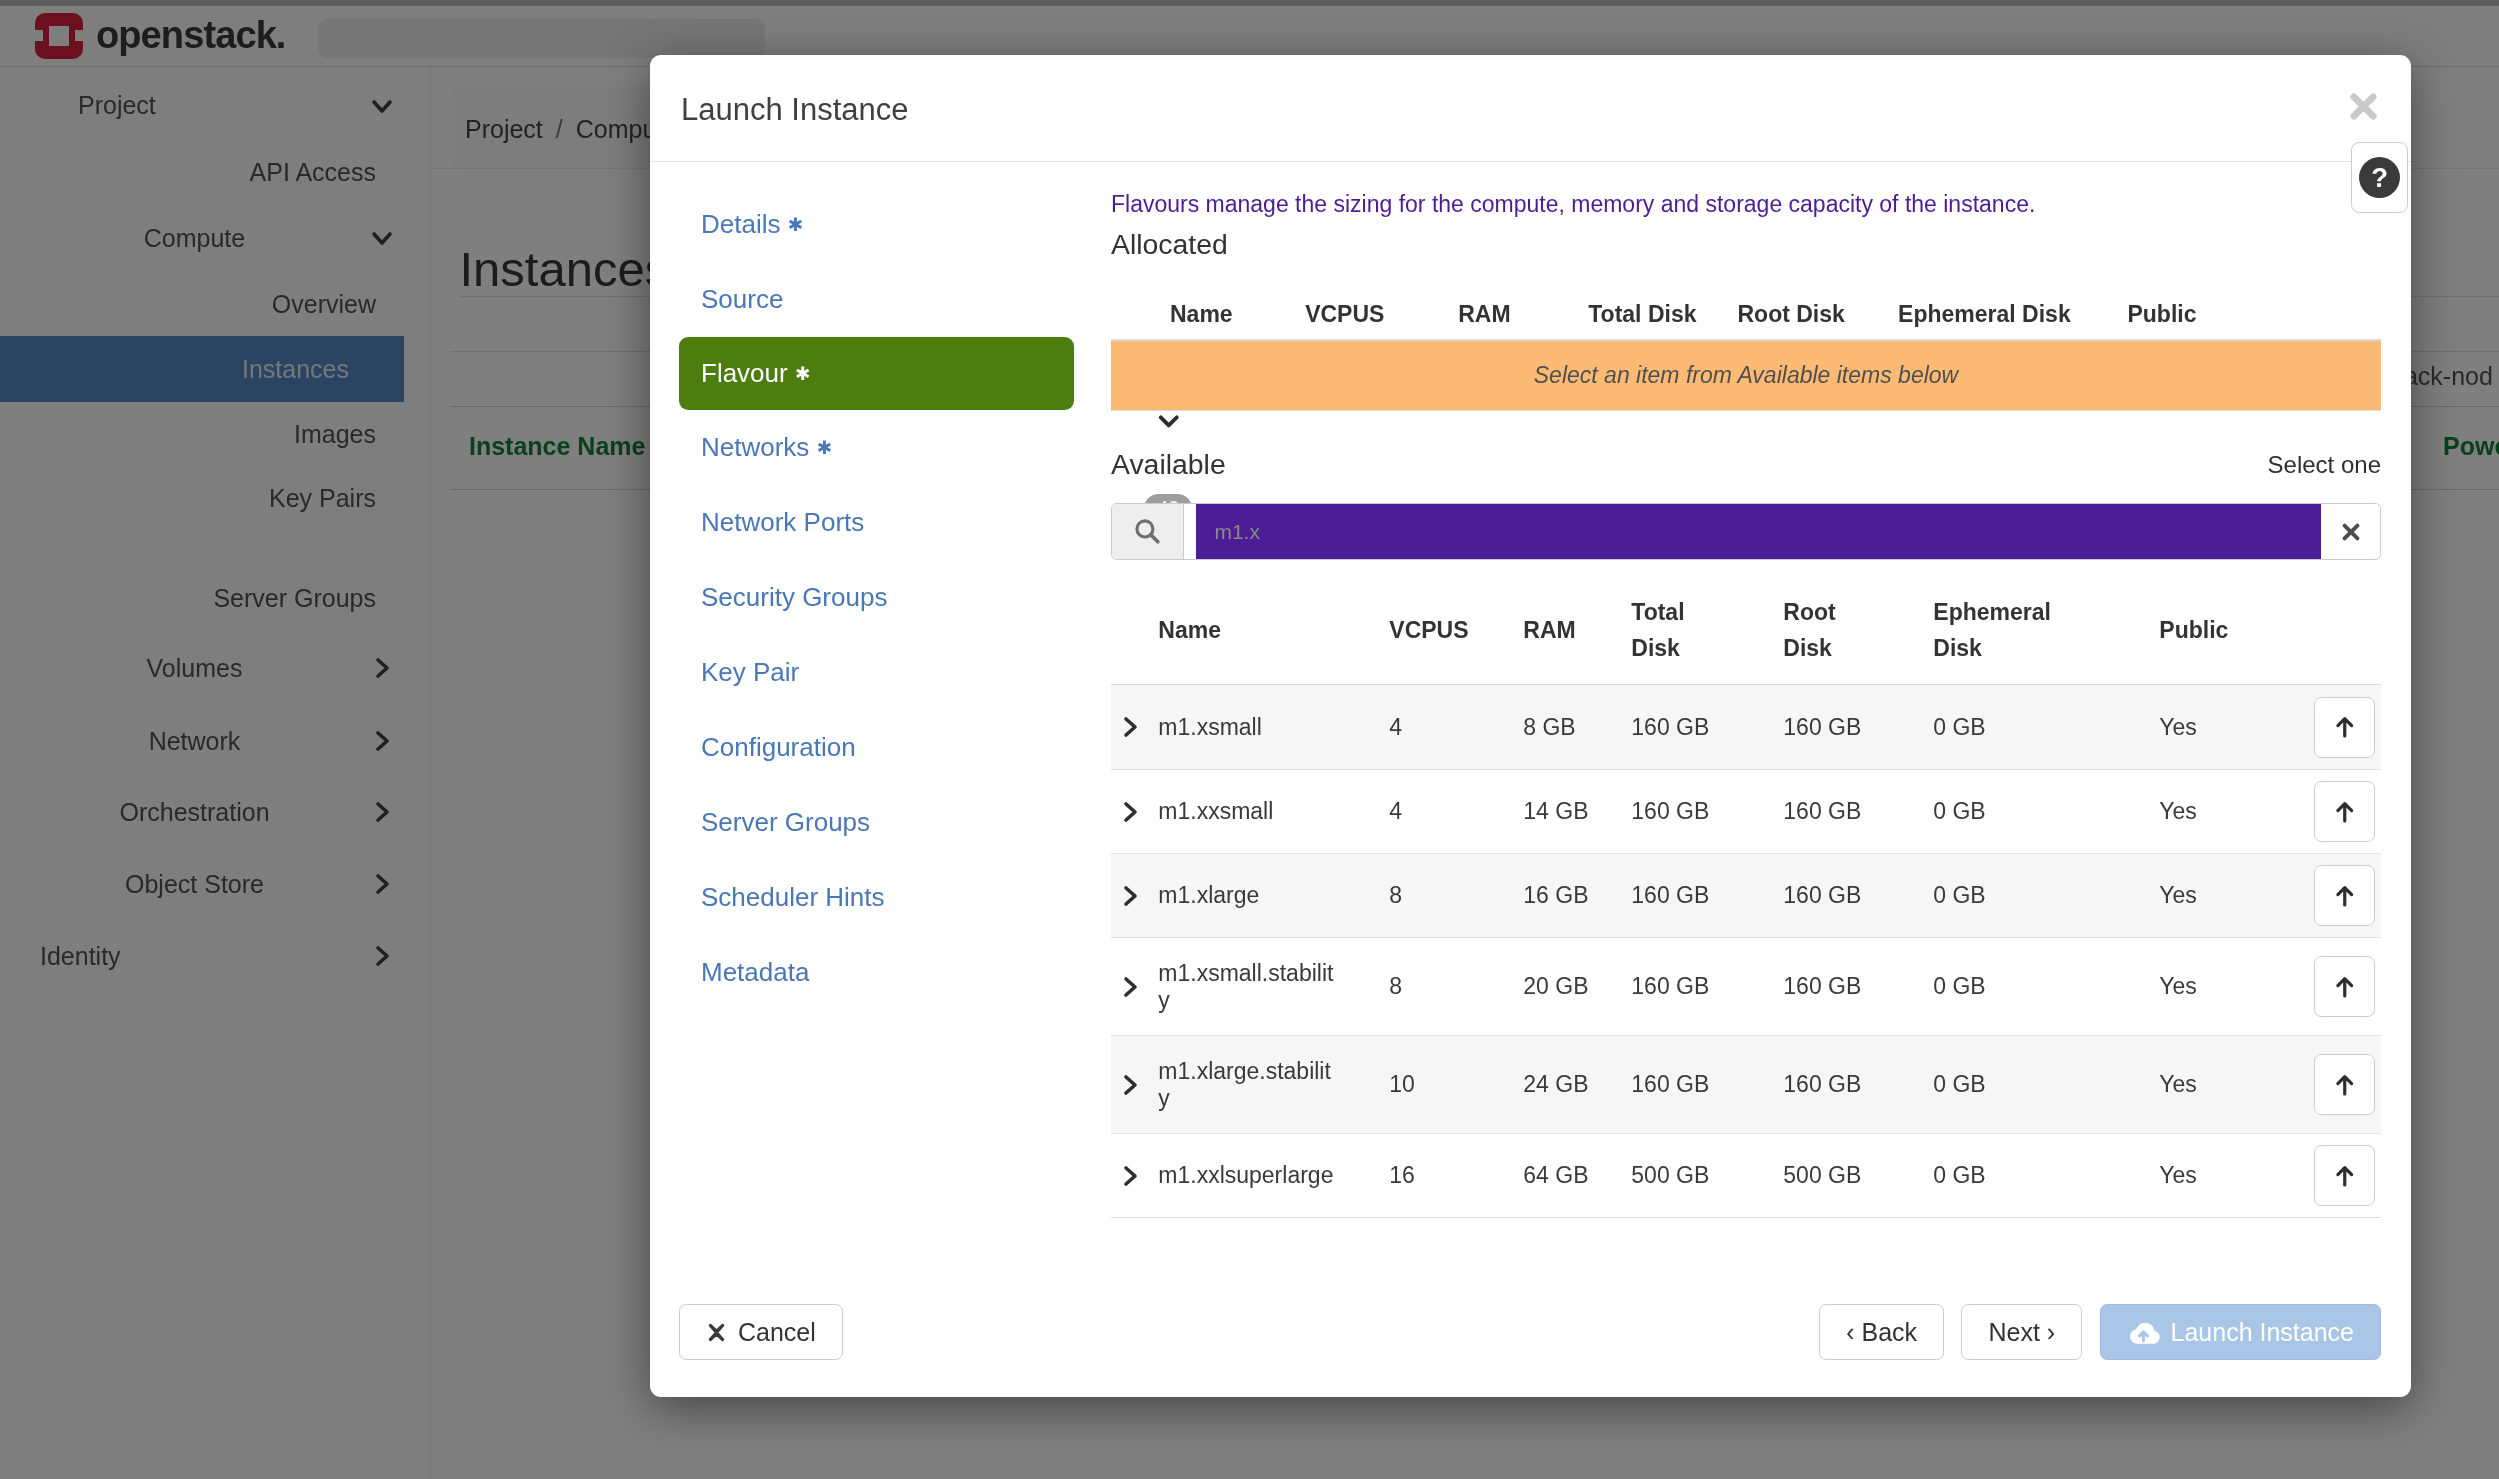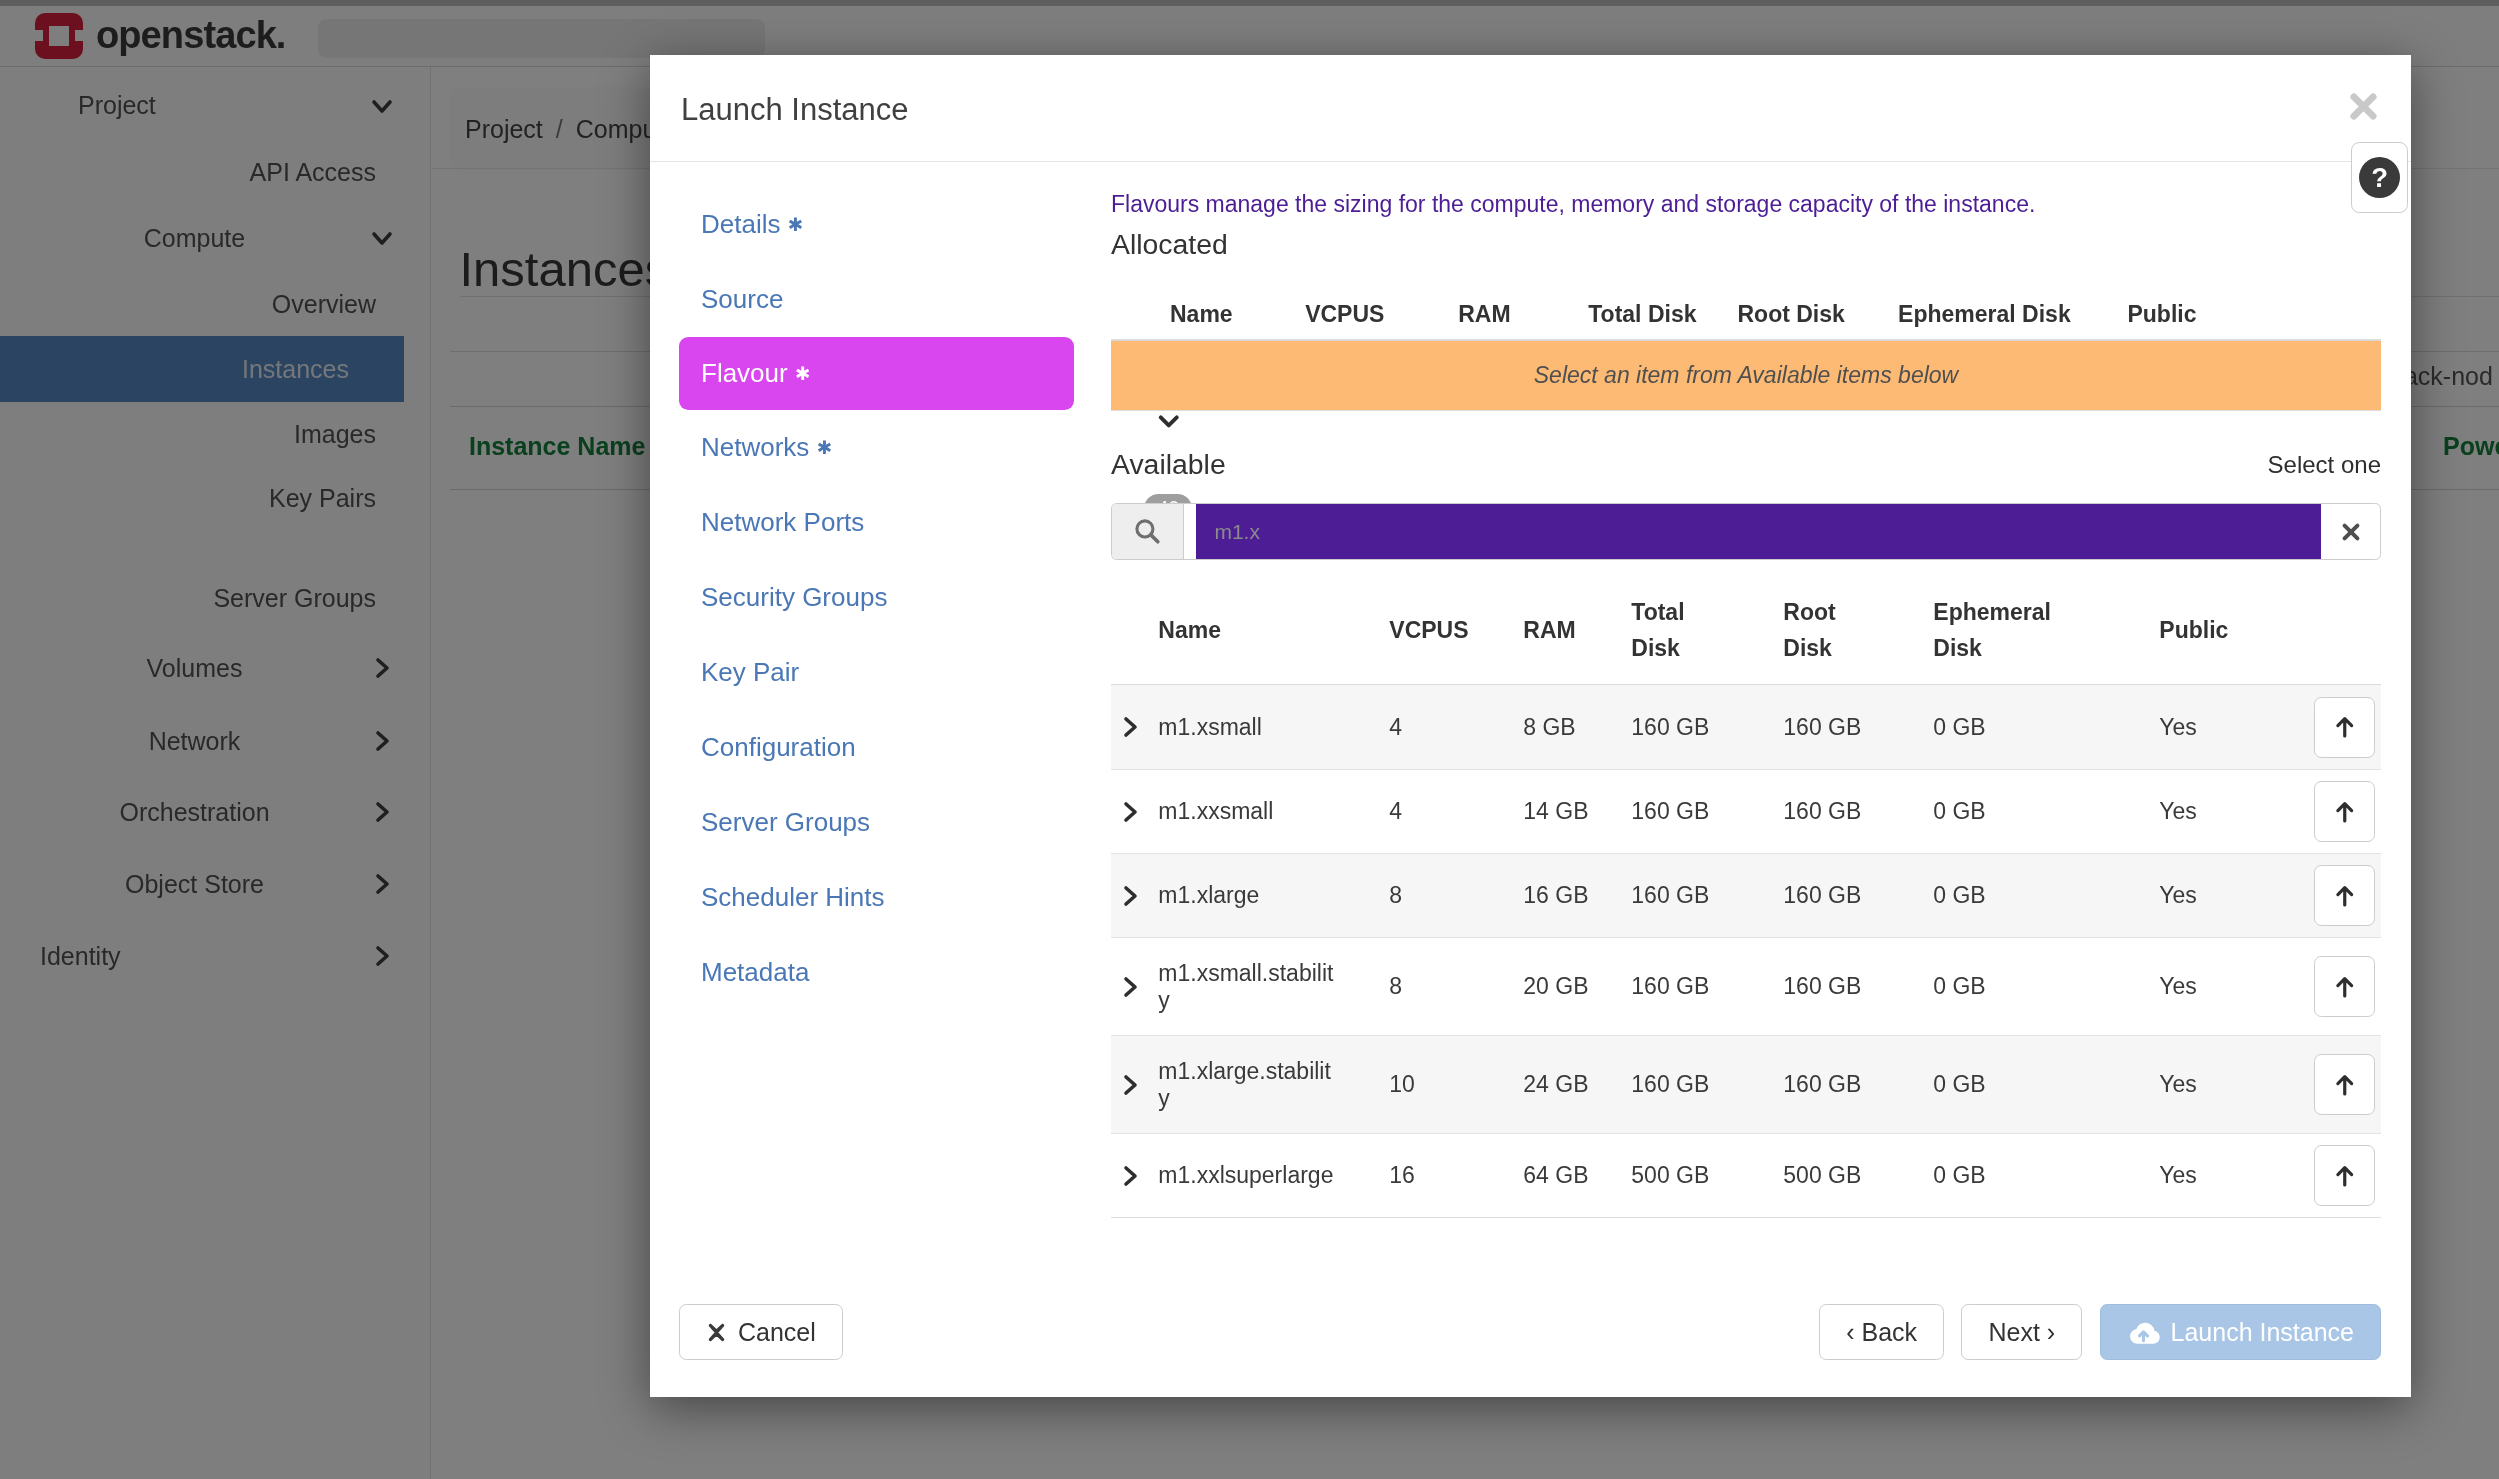--- a/index.html
+++ b/index.html
@@ -37,31 +37,31 @@
   .filter-line-a { position:absolute; left:18.4px; right:0; top:284px; height:0.9px; background:#dcdcdc; }
   .filter-frag { position:absolute; left:1965px; top:295px; font-size:25px; color:#555; white-space:nowrap; }
   .filter-line-b { position:absolute; left:18.4px; right:0; top:339px; height:0.9px; background:#d4d4d4; }
   .bgth { position:absolute; top:365px; font-size:25px; font-weight:700; color:#15803d; white-space:nowrap; }
   .bgth.name { left:37px; } .bgth.power { left:2011px; }
   .filter-line-c { position:absolute; left:18.4px; right:0; top:422px; height:0.9px; background:#d4d4d4; }
 
   .overlay { position:absolute; inset:0; z-index:2; background:rgba(0,0,0,0.5); }
 
   
-  .modal { position:absolute; z-index:3; left:650px; top:55px; width:1761px; height:1342px; background:#fff; border-radius:0; box-shadow:0 11px 46px rgba(0,0,0,0.45); }
+  .modal { position:absolute; z-index:3; left:650px; top:55px; width:1761px; height:1342px; background:#fff; border-radius:11px; box-shadow:0 11px 46px rgba(0,0,0,0.45); }
   .m-header { position:absolute; left:0; top:0; width:100%; height:107px; border-bottom:0.9px solid #e5e5e5; }
   .m-title { position:absolute; left:31px; top:37px; font-size:31px; font-weight:500; color:#404040; }
   .m-close { position:absolute; right:29px; top:33px; width:37px; height:37px; cursor:pointer; display:flex; align-items:center; justify-content:center; }
   .help-btn { position:absolute; right:2.8px; top:87px; width:57px; height:71px; background:#fff; border:0.9px solid #ccc; border-radius:8.3px; display:flex; align-items:center; justify-content:center; }
   .help-circle { width:41px; height:41px; border-radius:50%; background:#3a3a3a; color:#fff; font-size:27.5px; font-weight:700; display:flex; align-items:center; justify-content:center; }
 
   .m-nav { position:absolute; left:29px; top:132px; width:395px; }
   .m-nav-item { height:75px; display:flex; align-items:center; padding-left:22px; font-size:26px; color:#4a77b5; cursor:pointer; border-radius:9.2px; }
   .m-nav-item sup { font-size:18.4px; margin-left:7.3px; color:#4a77b5; }
-  .m-nav-item.active { background:#d946ef; color:#fff; height:73px; }
+  .m-nav-item.active { background:#4d7c0f; color:#fff; height:73px; }
   .m-nav-item.active sup { color:#fff; }
 
   .m-content { position:absolute; left:461px; top:0; width:1270px; height:100%; }
   .m-desc { position:absolute; left:0; top:136px; font-size:23px; color:#4c1d95; }
   .sec-h { font-size:28.4px; font-weight:500; color:#333; }
   .alloc-h { position:absolute; left:0; top:173px; }
 
   .alloc-head { position:absolute; left:0; top:234px; width:100%; height:51px; display:flex; align-items:center; border-bottom:0.9px solid #ddd; }
   .alloc-head .col { font-size:23px; font-weight:700; color:#333; }
   .alloc-empty { position:absolute; left:0; top:285px; width:100%; height:71px; background:#fdba74; border-top:1.8px solid #d8d8d8; border-bottom:0.9px solid #ddd; display:flex; align-items:center; justify-content:center; font-size:23px; font-style:italic; color:#4f4f4f; }

